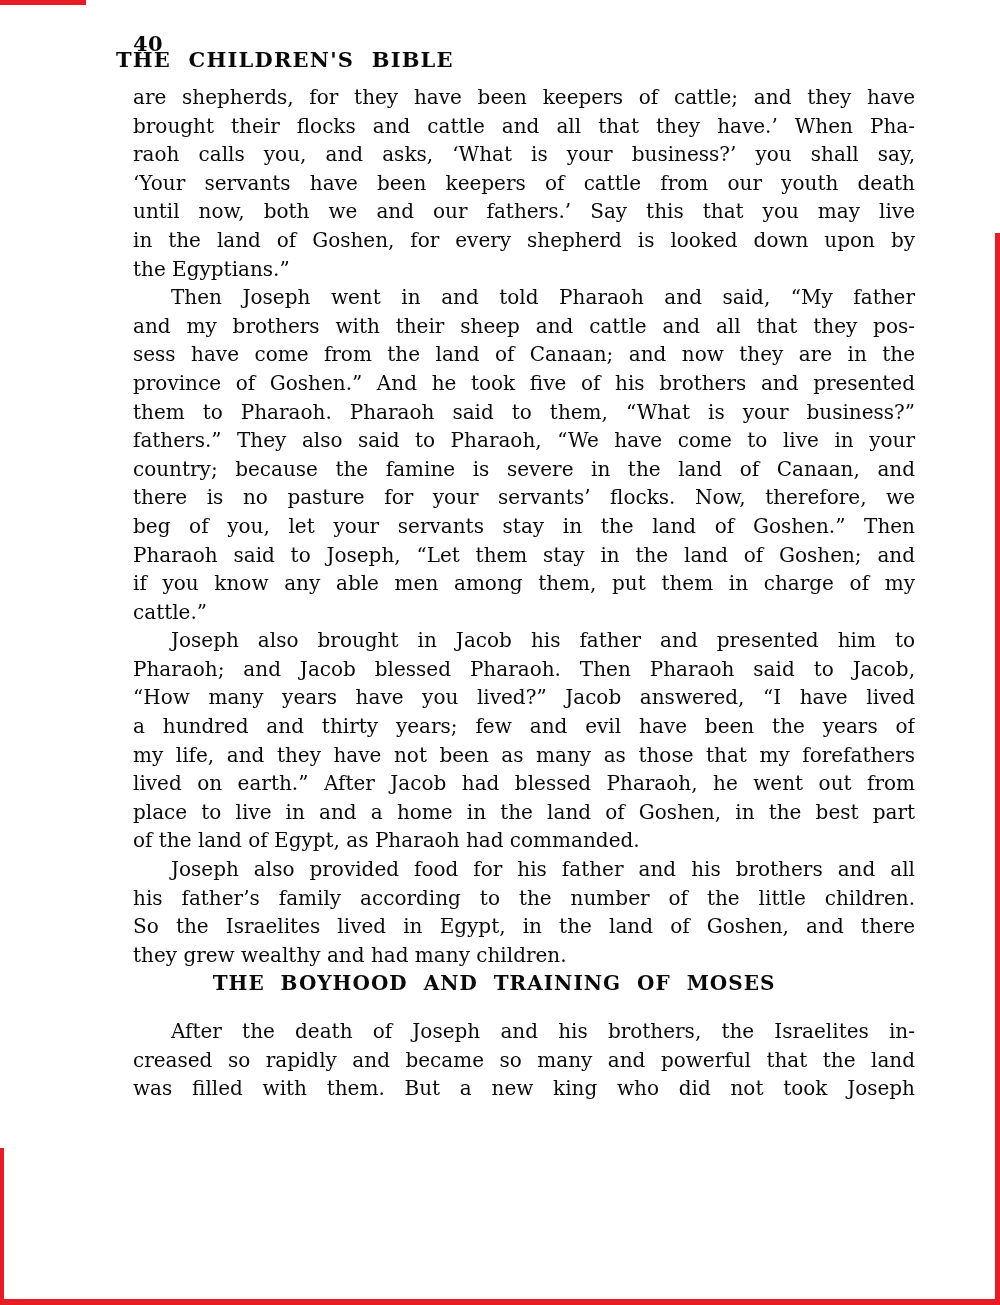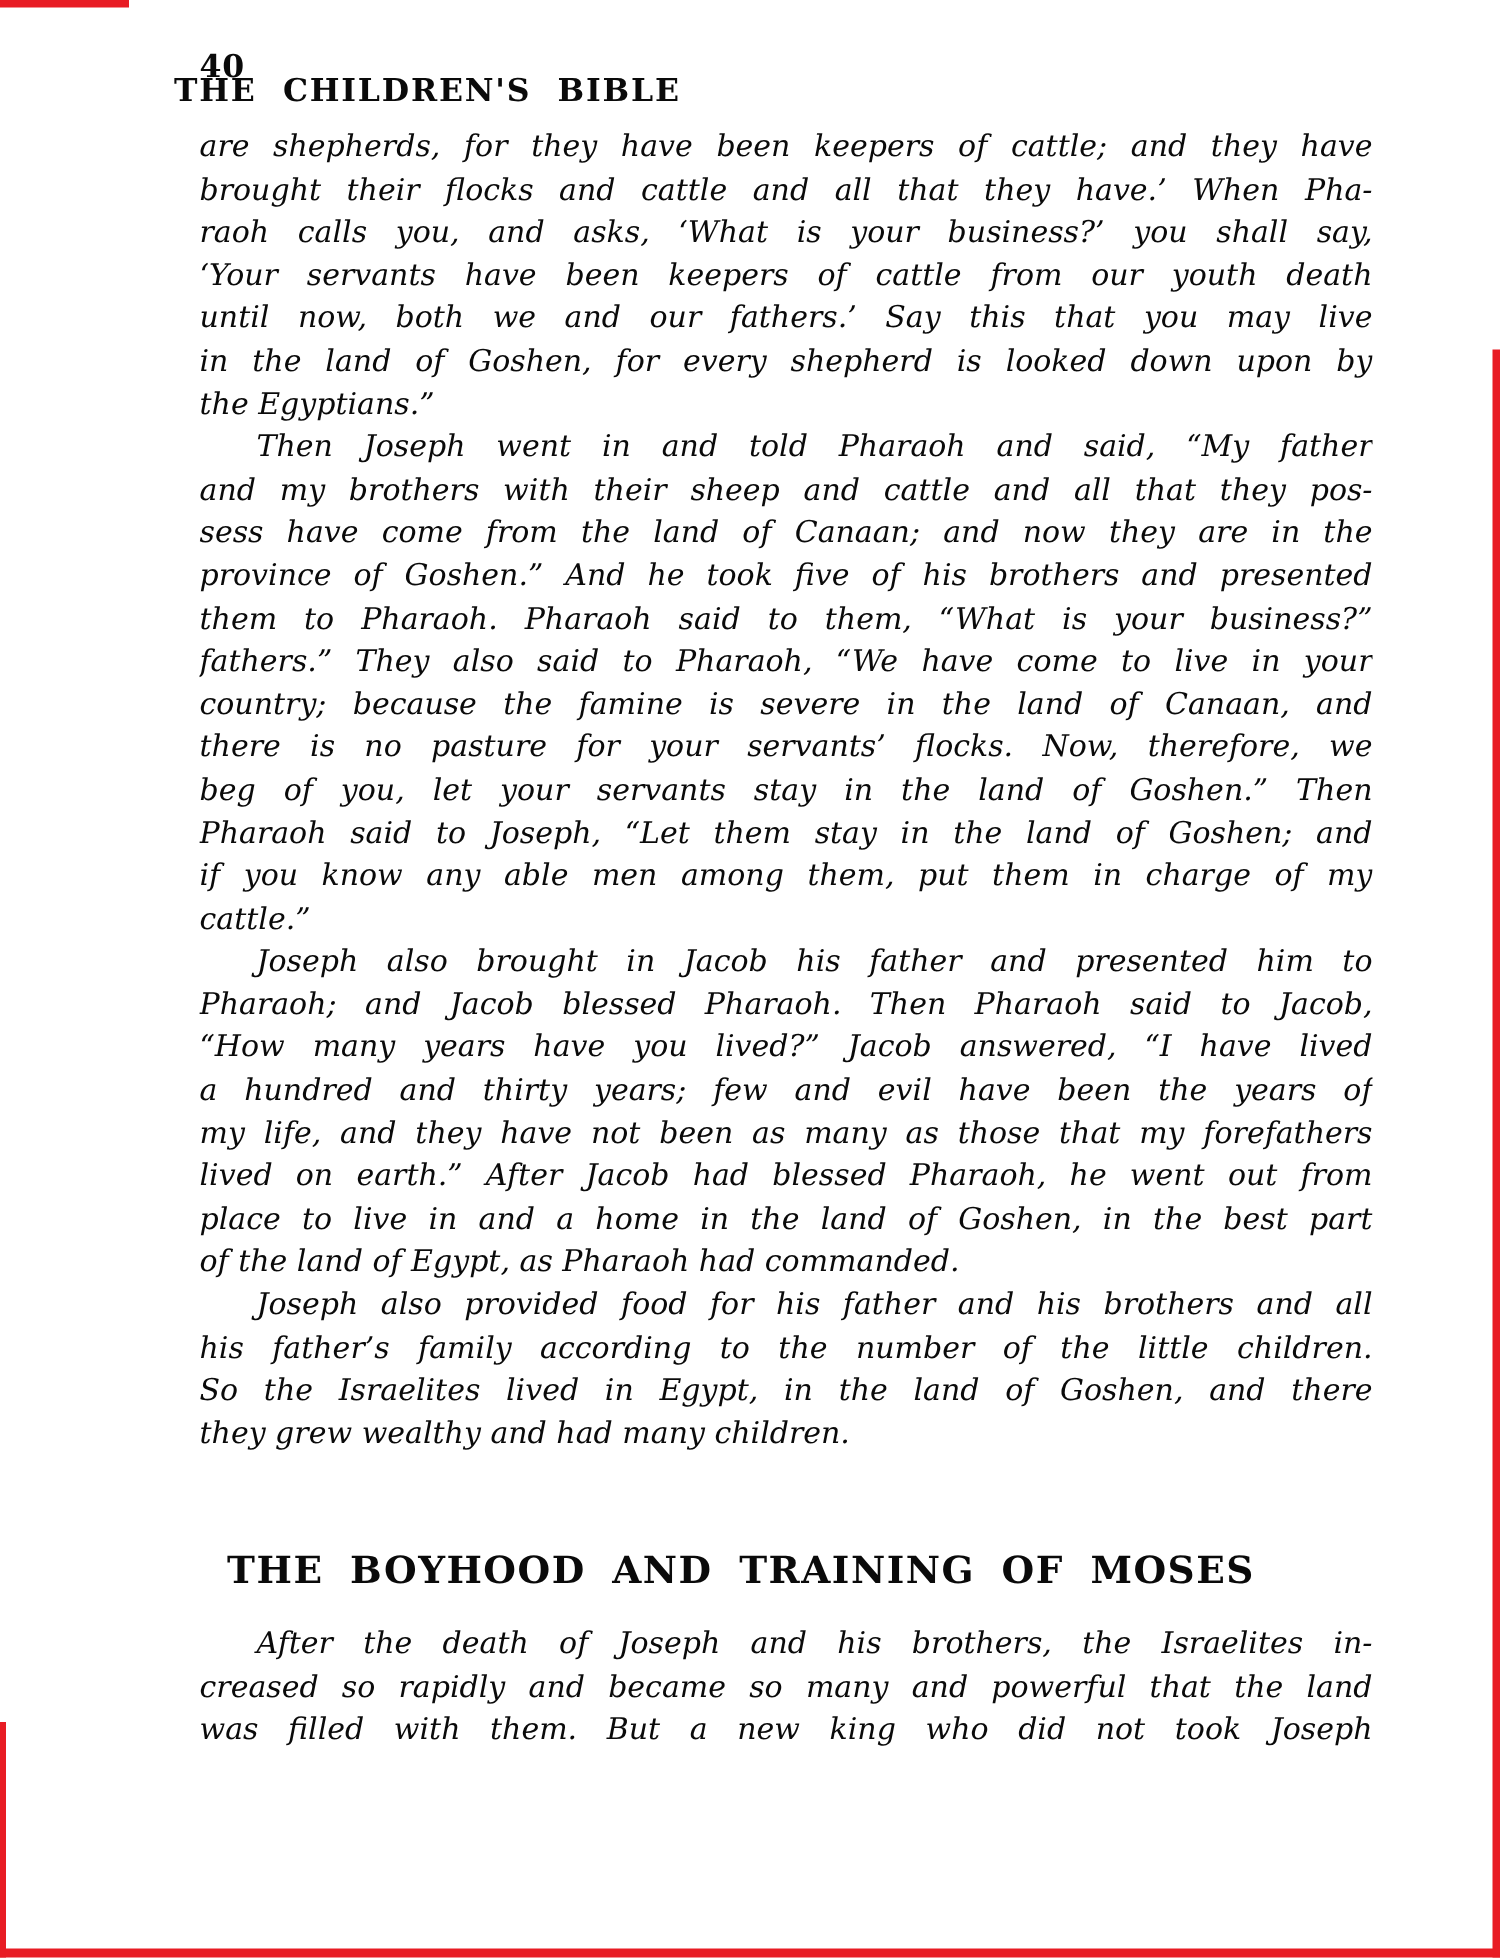--- a/index.html
+++ b/index.html
@@ -53,32 +53,30 @@
     line-height: 28.6px;
     text-rendering: optimizeLegibility;
   }
   .para { margin: 0; }
   .line {
     height: 28.6px;
     overflow: hidden;
     text-align: justify;
     text-align-last: justify;
     text-justify: inter-word;
-    font-style: italic;
   }
   .line.no-just {
     text-align: center;
     text-align-last: left;
   }
   .para.indent .line:first-child { text-indent: 38px; }
   .section-heading {
-    margin-top: 64px;
     margin-bottom: 19px;
     text-align: center;
-    font-size: 25px;
+    font-size: 20px;
     font-weight: bold;
     letter-spacing: 1px;
     word-spacing: 8px;
     transform: translateX(-30px);
     white-space: nowrap;
   }
   .mark { position: absolute; }
 </style>
 </head>
 <body>

